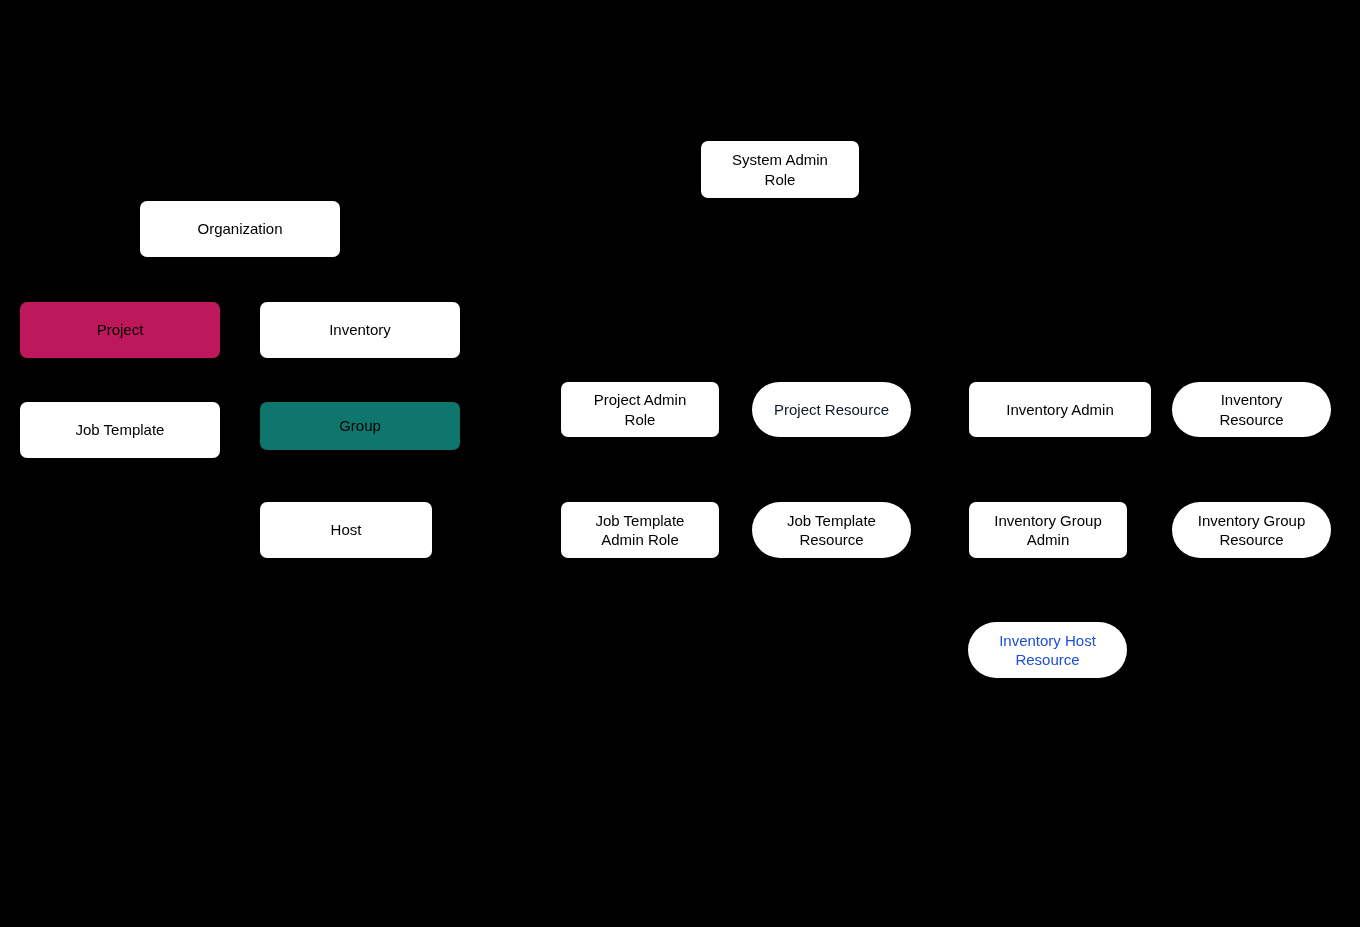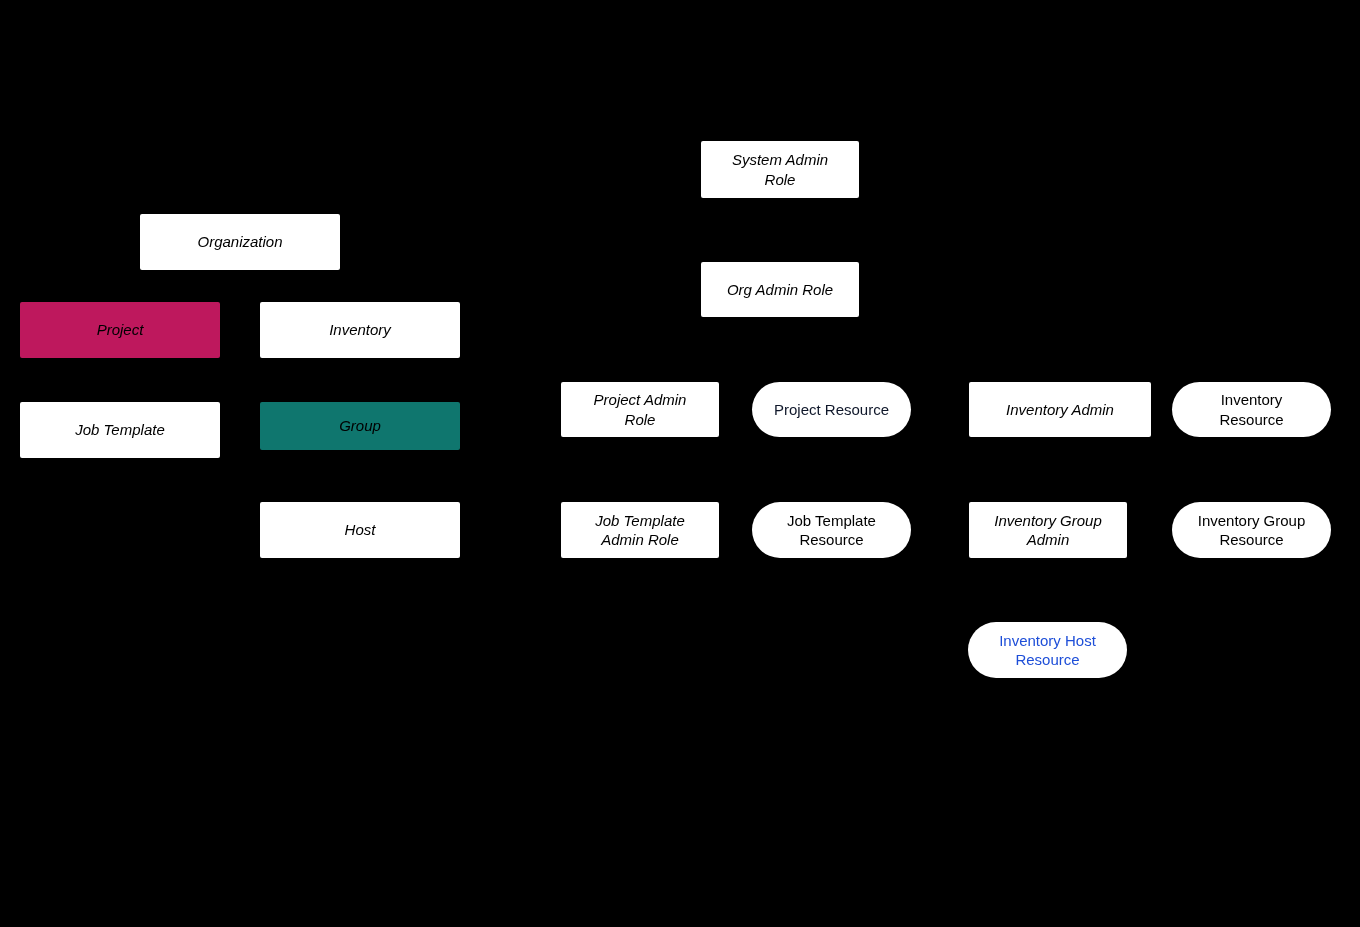--- a/index.html
+++ b/index.html
@@ -30,40 +30,38 @@
     align-items: center;
     justify-content: center;
     text-align: center;
     font-size: 15px;
     line-height: 1.3;
     box-sizing: border-box;
     padding: 2px 6px;
     white-space: pre-line;
   }
   .rect {
-    border-radius: 2px;
-    font-style: italic;
+    border-radius: 7px;
   }
   .pill {
     border-radius: 999px;
   }
 </style>
 </head>
 <body>
 
 <div id="canvas">
-    <div class="node rect" style="left: 140px; top: 201px; width: 200px; height: 56px; background: rgb(255, 255, 255); color: rgb(0, 0, 0); margin-top: 13px;">Organization</div>
+    <div class="node rect" style="left: 140px; top: 201px; width: 200px; height: 56px; background: rgb(255, 255, 255); color: rgb(0, 0, 0);">Organization</div>
     <div class="node rect" style="left: 20px; top: 302px; width: 200px; height: 56px; background: #be185d; color: rgb(0, 0, 0);">Project</div>
     <div class="node rect" style="left: 260px; top: 302px; width: 200px; height: 56px; background: rgb(255, 255, 255); color: rgb(0, 0, 0);">Inventory</div>
     <div class="node rect" style="left: 20px; top: 402px; width: 200px; height: 56px; background: rgb(255, 255, 255); color: rgb(0, 0, 0);">Job Template</div>
     <div class="node rect" style="left: 260px; top: 402px; width: 200px; height: 48px; background: #0f766e; color: rgb(0, 0, 0);">Group</div>
-    <div class="node rect" style="left: 260px; top: 502px; width: 200px; height: 56px; background: rgb(255, 255, 255); color: rgb(0, 0, 0);">Host</div>
+    <div class="node rect" style="left: 260px; top: 502px; width: 172px; height: 56px; background: rgb(255, 255, 255); color: rgb(0, 0, 0);">Host</div>
     <div class="node rect" style="left: 701px; top: 141px; width: 158px; height: 57px; background: rgb(255, 255, 255); color: rgb(0, 0, 0);">System Admin
 Role</div>
-    <div class="node rect" style="left: 701px; top: 262px; width: 158px; height: 55px; background: rgb(255, 255, 255); color: rgb(0, 0, 0);">Org Admin Role</div>
     <div class="node rect" style="left: 561px; top: 382px; width: 158px; height: 55px; background: rgb(255, 255, 255); color: rgb(0, 0, 0);">Project Admin
 Role</div>
     <div class="node pill" style="left: 752px; top: 382px; width: 159px; height: 55px; background: rgb(255, 255, 255); color: #0f172a;">Project Resource</div>
     <div class="node rect" style="left: 969px; top: 382px; width: 182px; height: 55px; background: rgb(255, 255, 255); color: rgb(0, 0, 0);">Inventory Admin</div>
     <div class="node pill" style="left: 1172px; top: 382px; width: 159px; height: 55px; background: rgb(255, 255, 255); color: rgb(0, 0, 0);">Inventory
 Resource</div>
     <div class="node rect" style="left: 561px; top: 502px; width: 158px; height: 56px; background: rgb(255, 255, 255); color: rgb(0, 0, 0);">Job Template
 Admin Role</div>
     <div class="node pill" style="left: 752px; top: 502px; width: 159px; height: 56px; background: rgb(255, 255, 255); color: rgb(0, 0, 0);">Job Template
 Resource</div>

